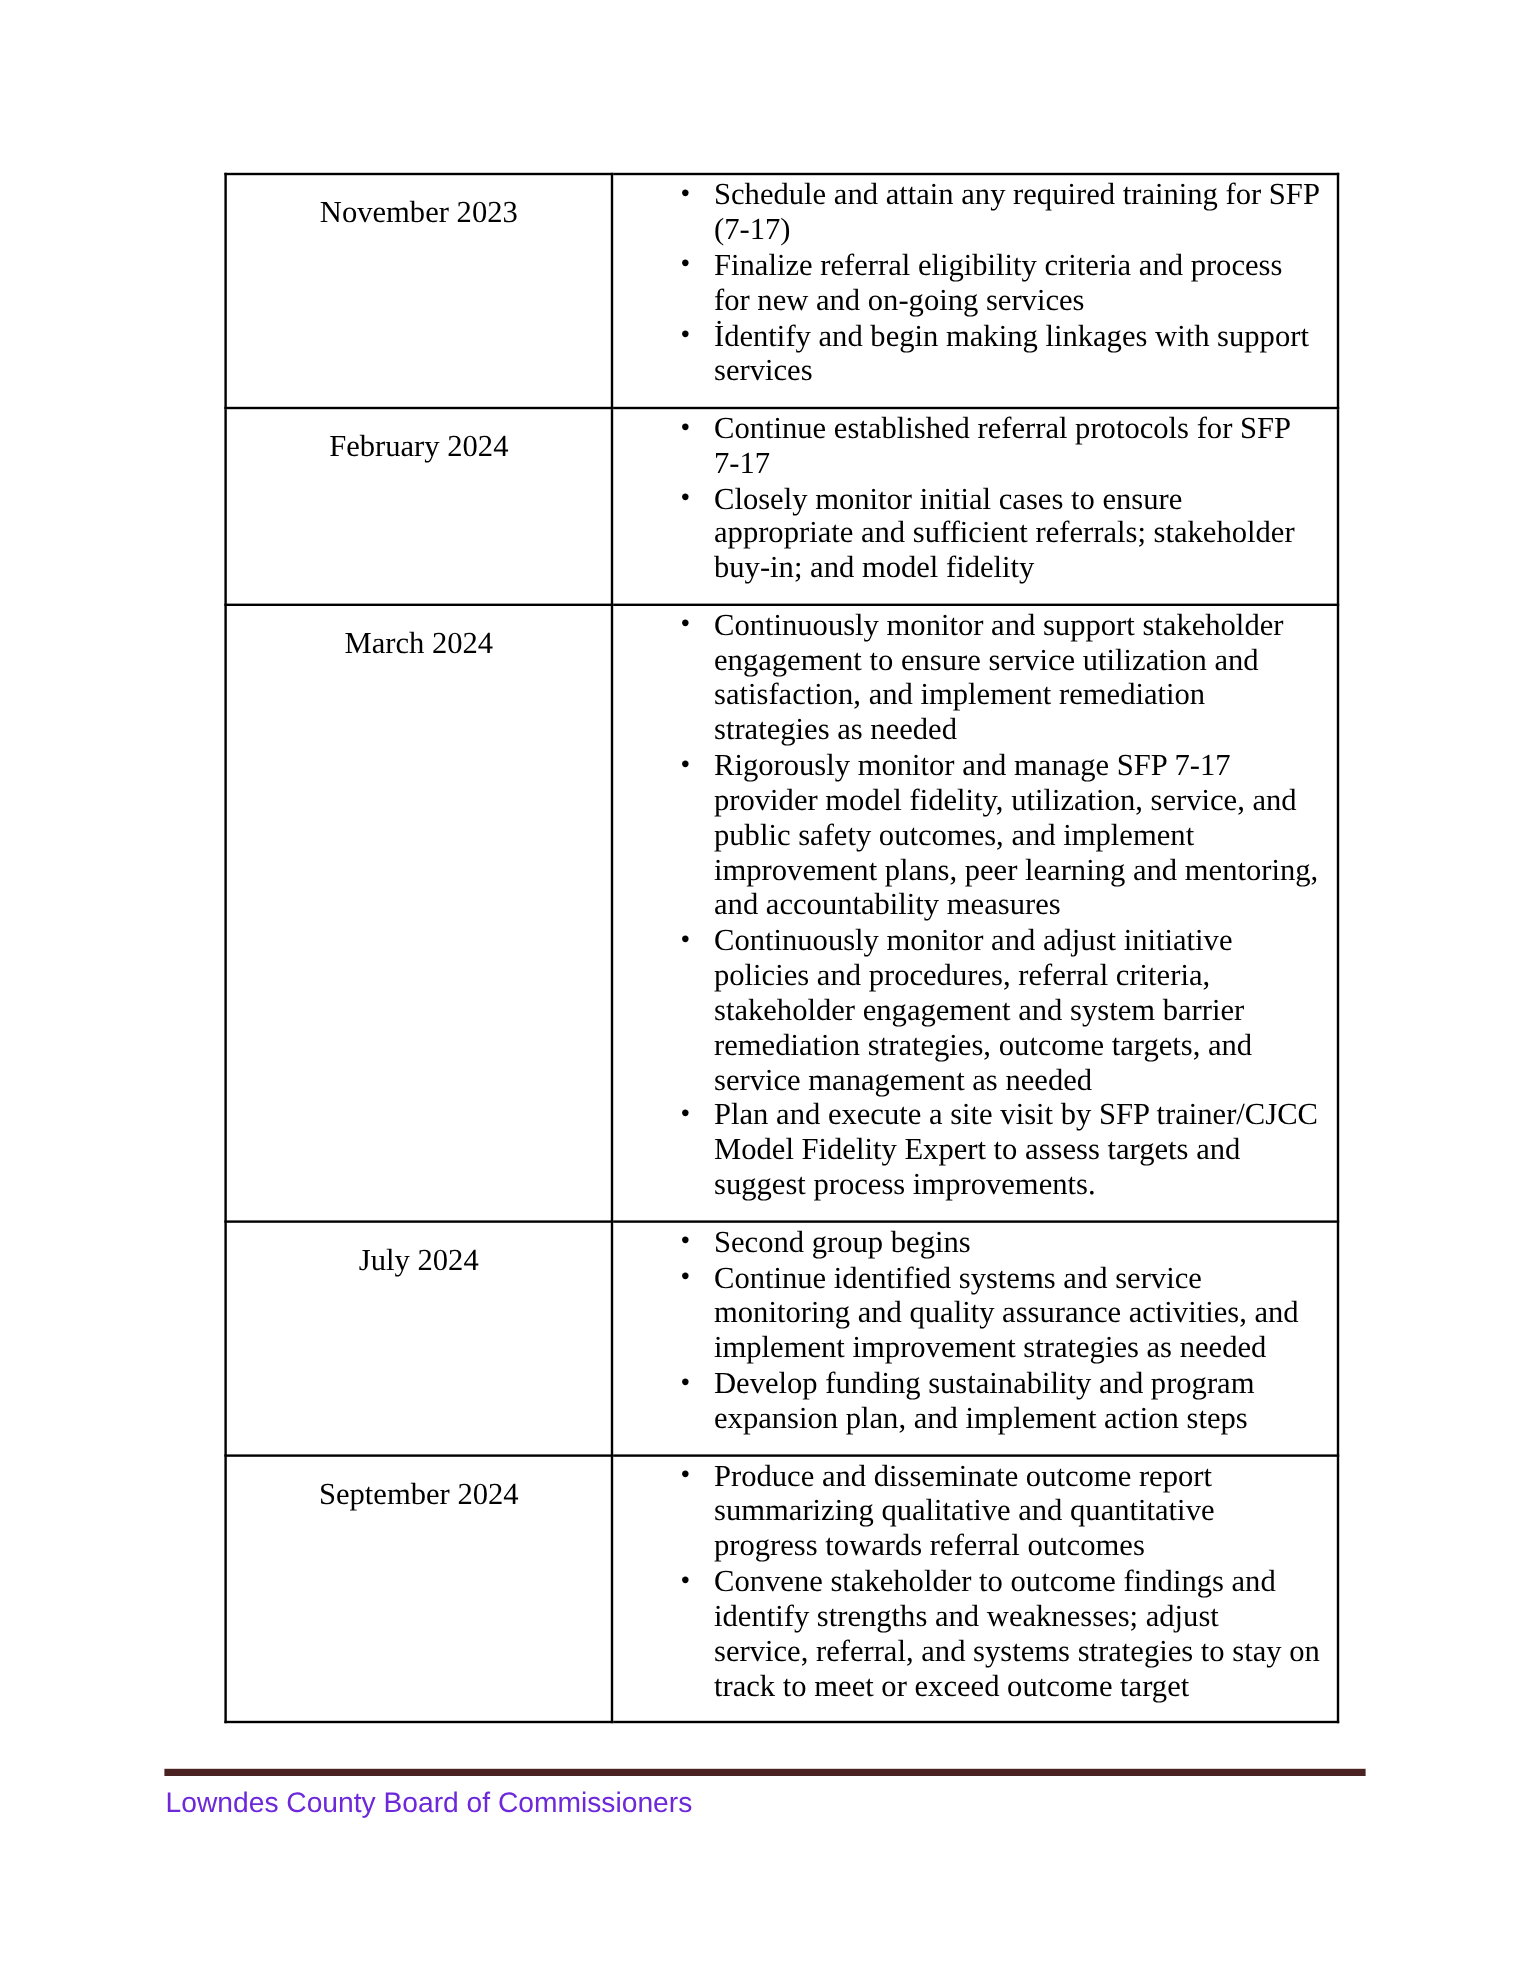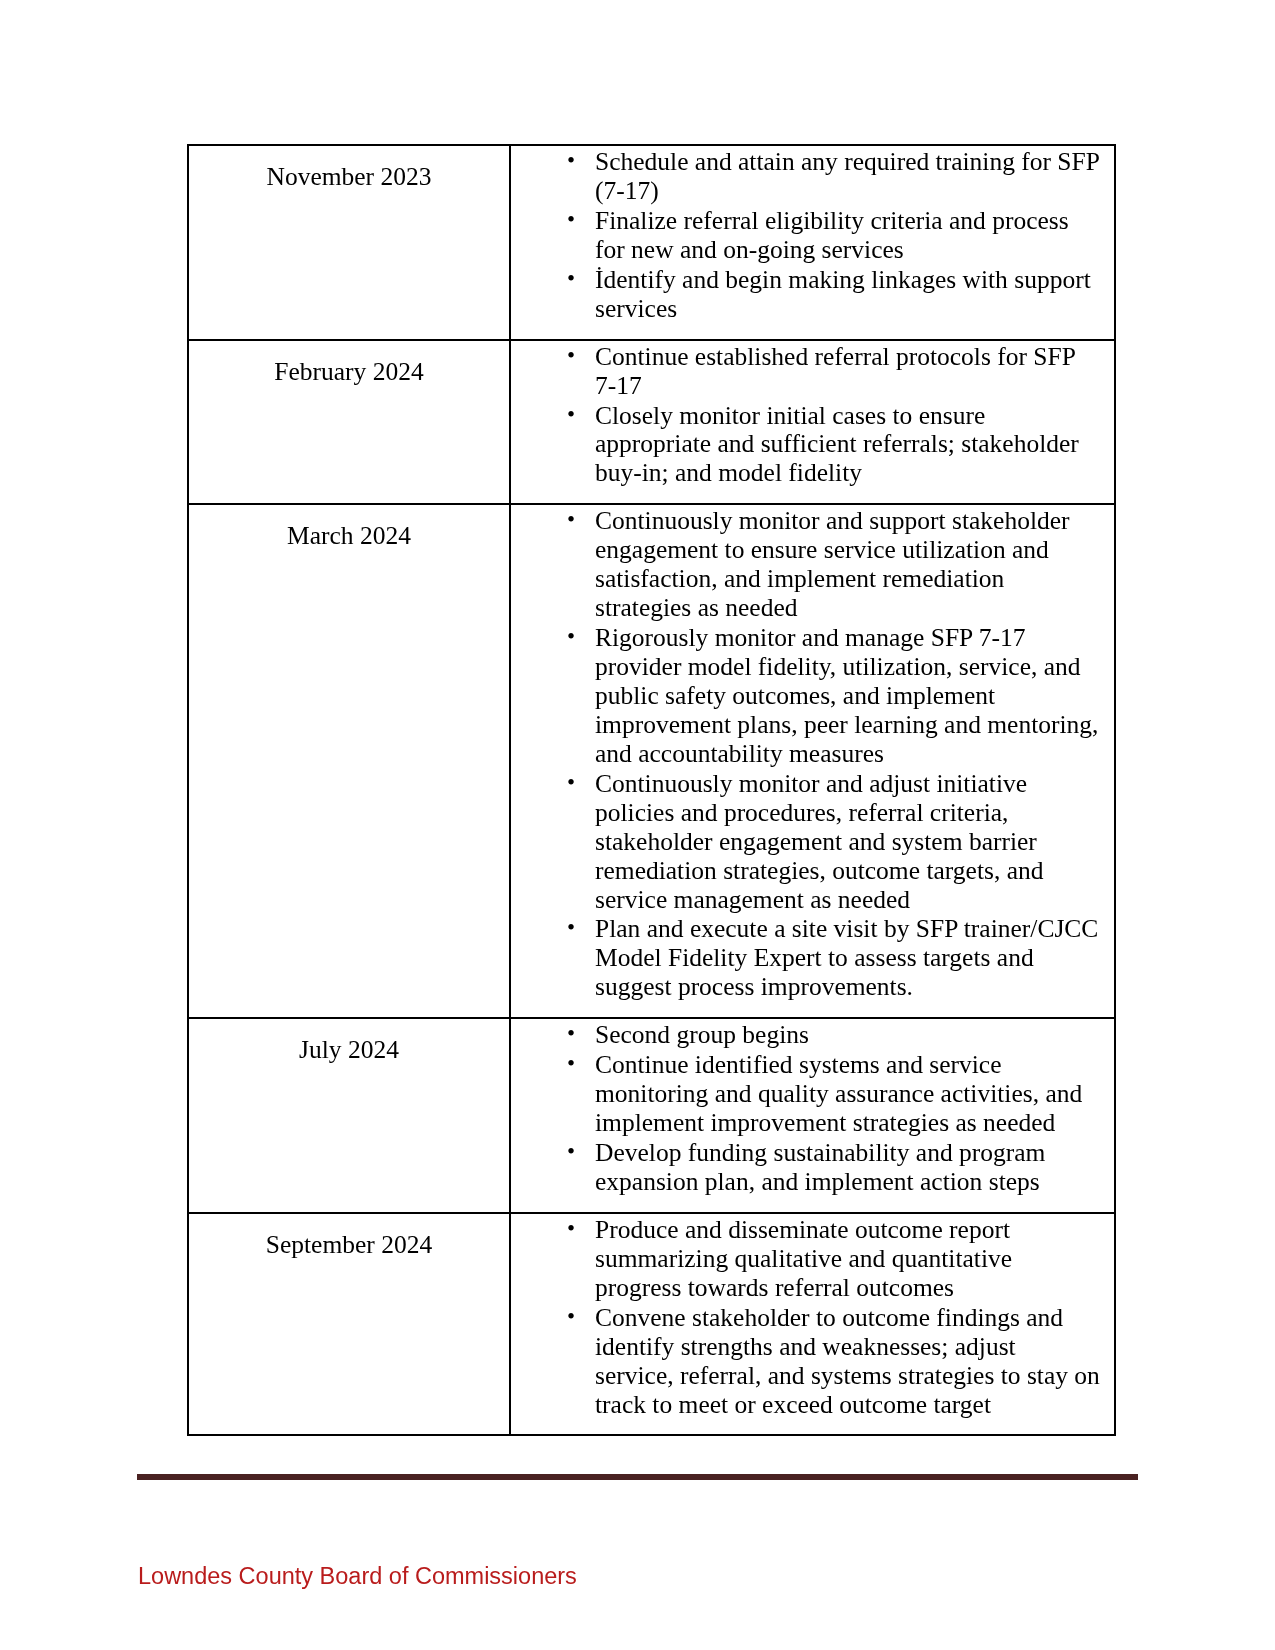--- a/index.html
+++ b/index.html
@@ -87,26 +87,26 @@
     position: absolute;
     left: 137px;
     top: 1474px;
     width: 1001px;
     height: 6px;
     background: #4a2222;
   }
   .footer-text {
     position: absolute;
     left: 138px;
-    top: 1560px;
+    top: 1486px;
     width: 900px;
     font-family: "Liberation Sans", "DejaVu Sans", sans-serif;
     font-size: 23.5px;
     line-height: 1.42;
-    color: #b91c1c;
+    color: #6d28d9;
   }
   .footer-text div {
     white-space: pre;
   }
 </style>
 </head>
 <body>
 
 <div class="page">
 

